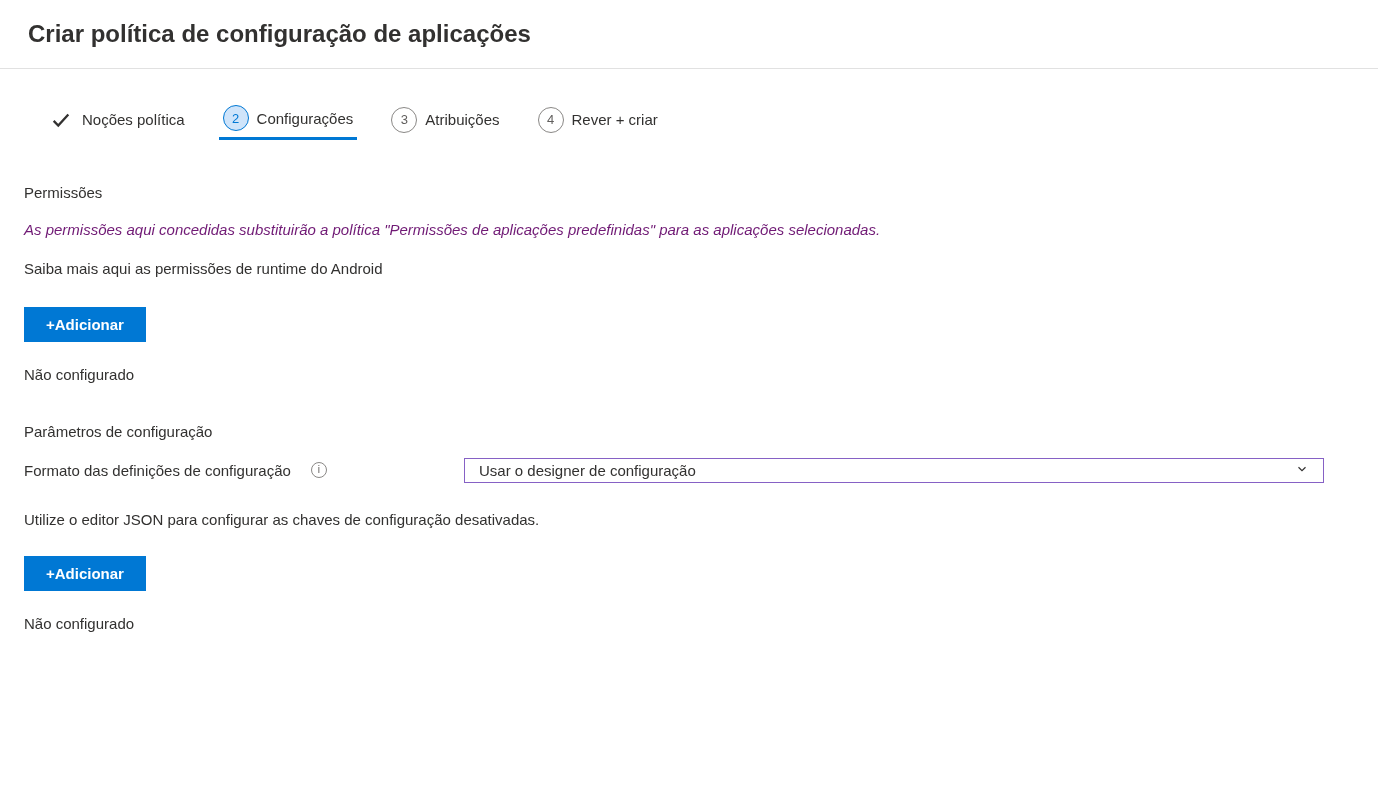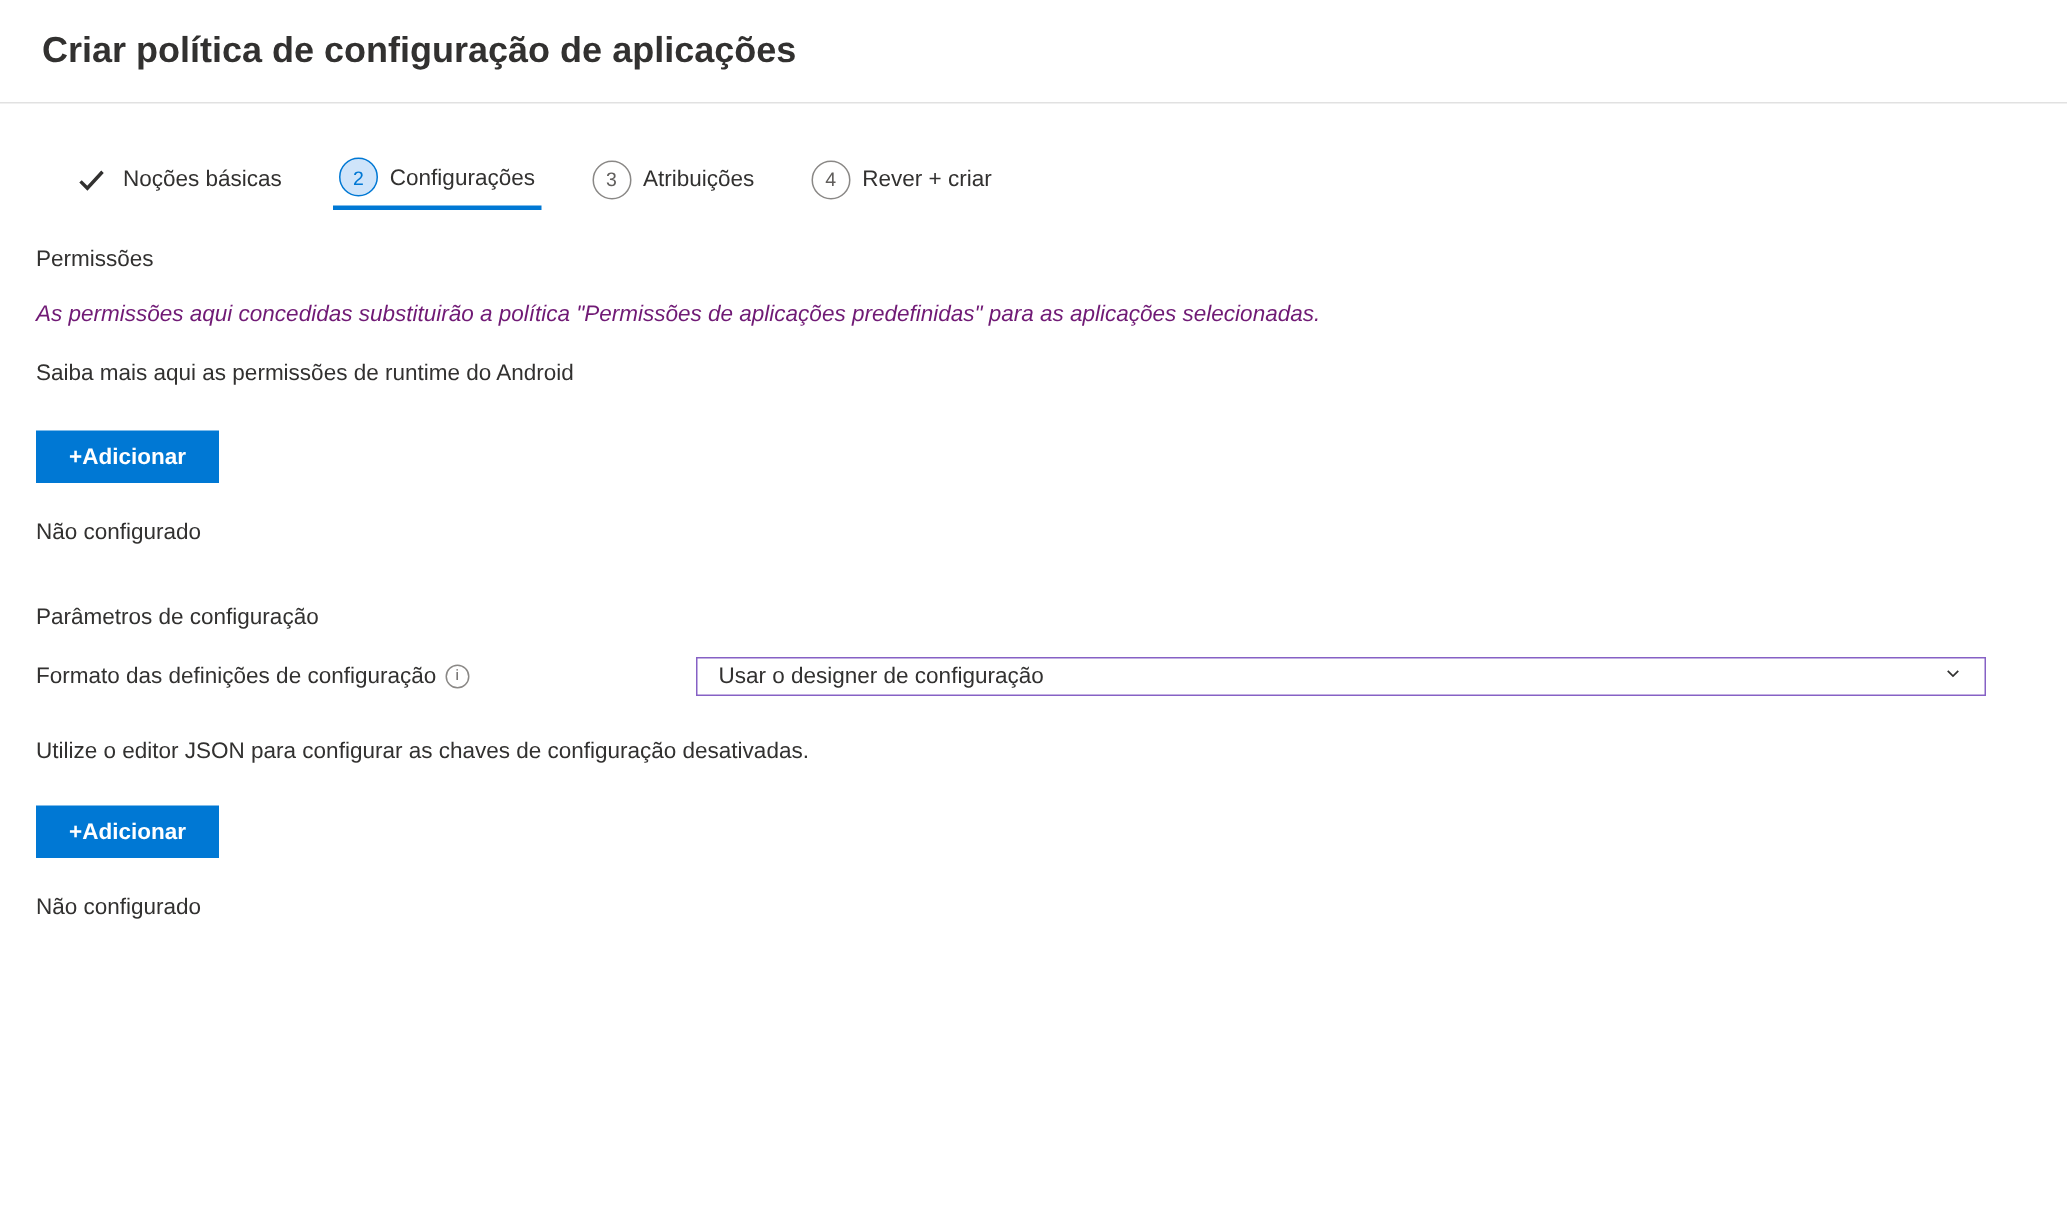--- a/index.html
+++ b/index.html
@@ -66,21 +66,21 @@
     }
     .step.active {
       border-bottom: 3px solid #0078d4;
       padding-bottom: 6px;
     }
     .checkmark-svg {
       width: 22px;
       height: 22px;
     }
     .section {
-      margin-top: 4px;
+      margin-top: 24px;
     }
     .section-heading {
       font-size: 15px;
       color: #323130;
       margin-bottom: 18px;
     }
     .section-desc {
       font-size: 15px;
       color: #701a75;
       margin-bottom: 18px;
@@ -114,22 +114,21 @@
       align-items: center;
       margin-bottom: 28px;
       gap: 10px;
     }
     .form-label {
       font-size: 15px;
       color: #323130;
       width: 430px;
       flex-shrink: 0;
       display: flex;
-      align-items: center;
-      gap: 6px;
+      gap: 20px;
     }
     .info-icon {
       width: 16px;
       height: 16px;
       border-radius: 50%;
       border: 1px solid #8a8886;
       display: inline-flex;
       align-items: center;
       justify-content: center;
       font-size: 10px;
@@ -167,21 +166,21 @@
 
 <div class="content">
 
   <div class="stepper">
     <div class="step completed">
       <span class="step-indicator">
         <svg class="checkmark-svg" viewBox="0 0 24 24" fill="none" stroke="#323130" stroke-width="2.5">
           <polyline points="4,13 9,18 20,6"></polyline>
         </svg>
       </span>
-      <span class="step-label">Noções básicas</span>
+      <span class="step-label">Noções política</span>
     </div>
 
     <div class="step active">
       <span class="step-indicator">2</span>
       <span class="step-label">Configurações</span>
     </div>
 
     <div class="step">
       <span class="step-indicator">3</span>
       <span class="step-label">Atribuições</span>

